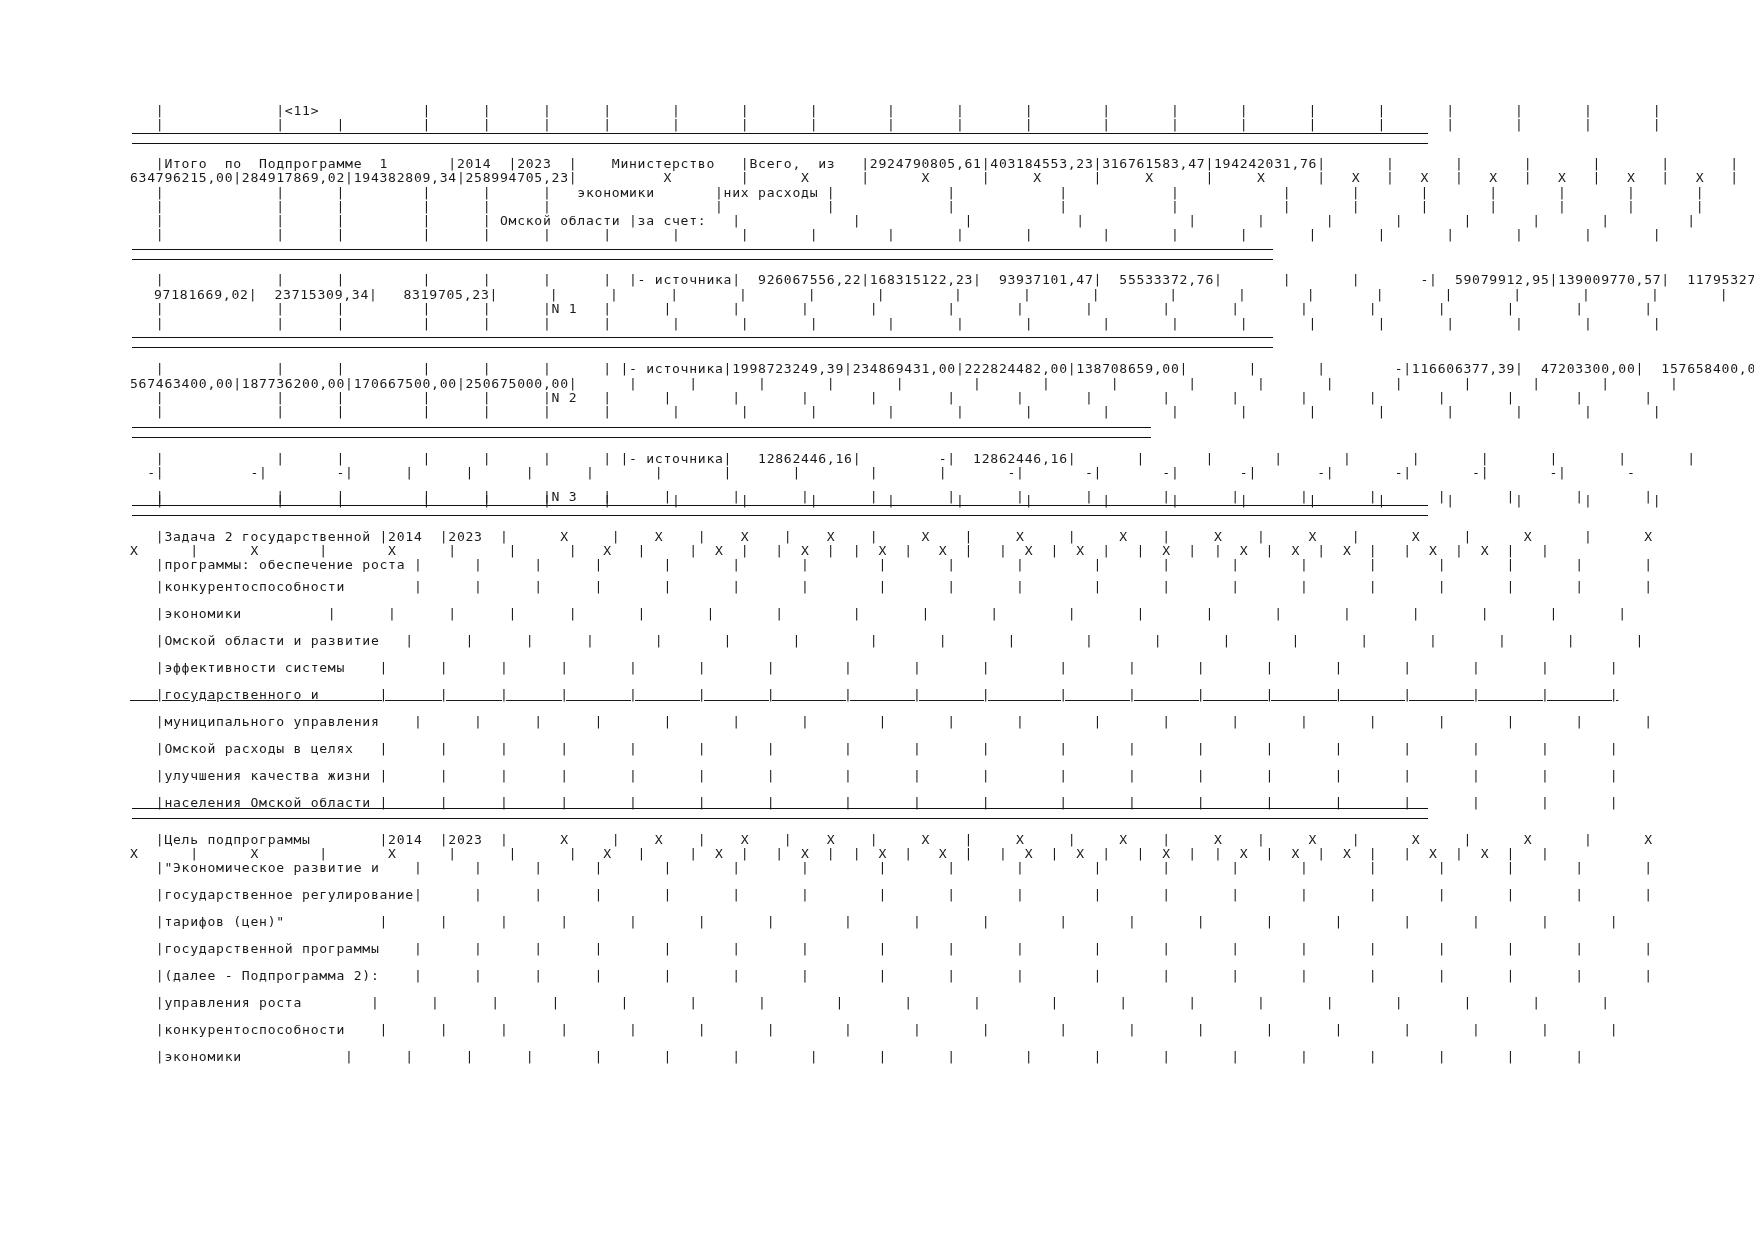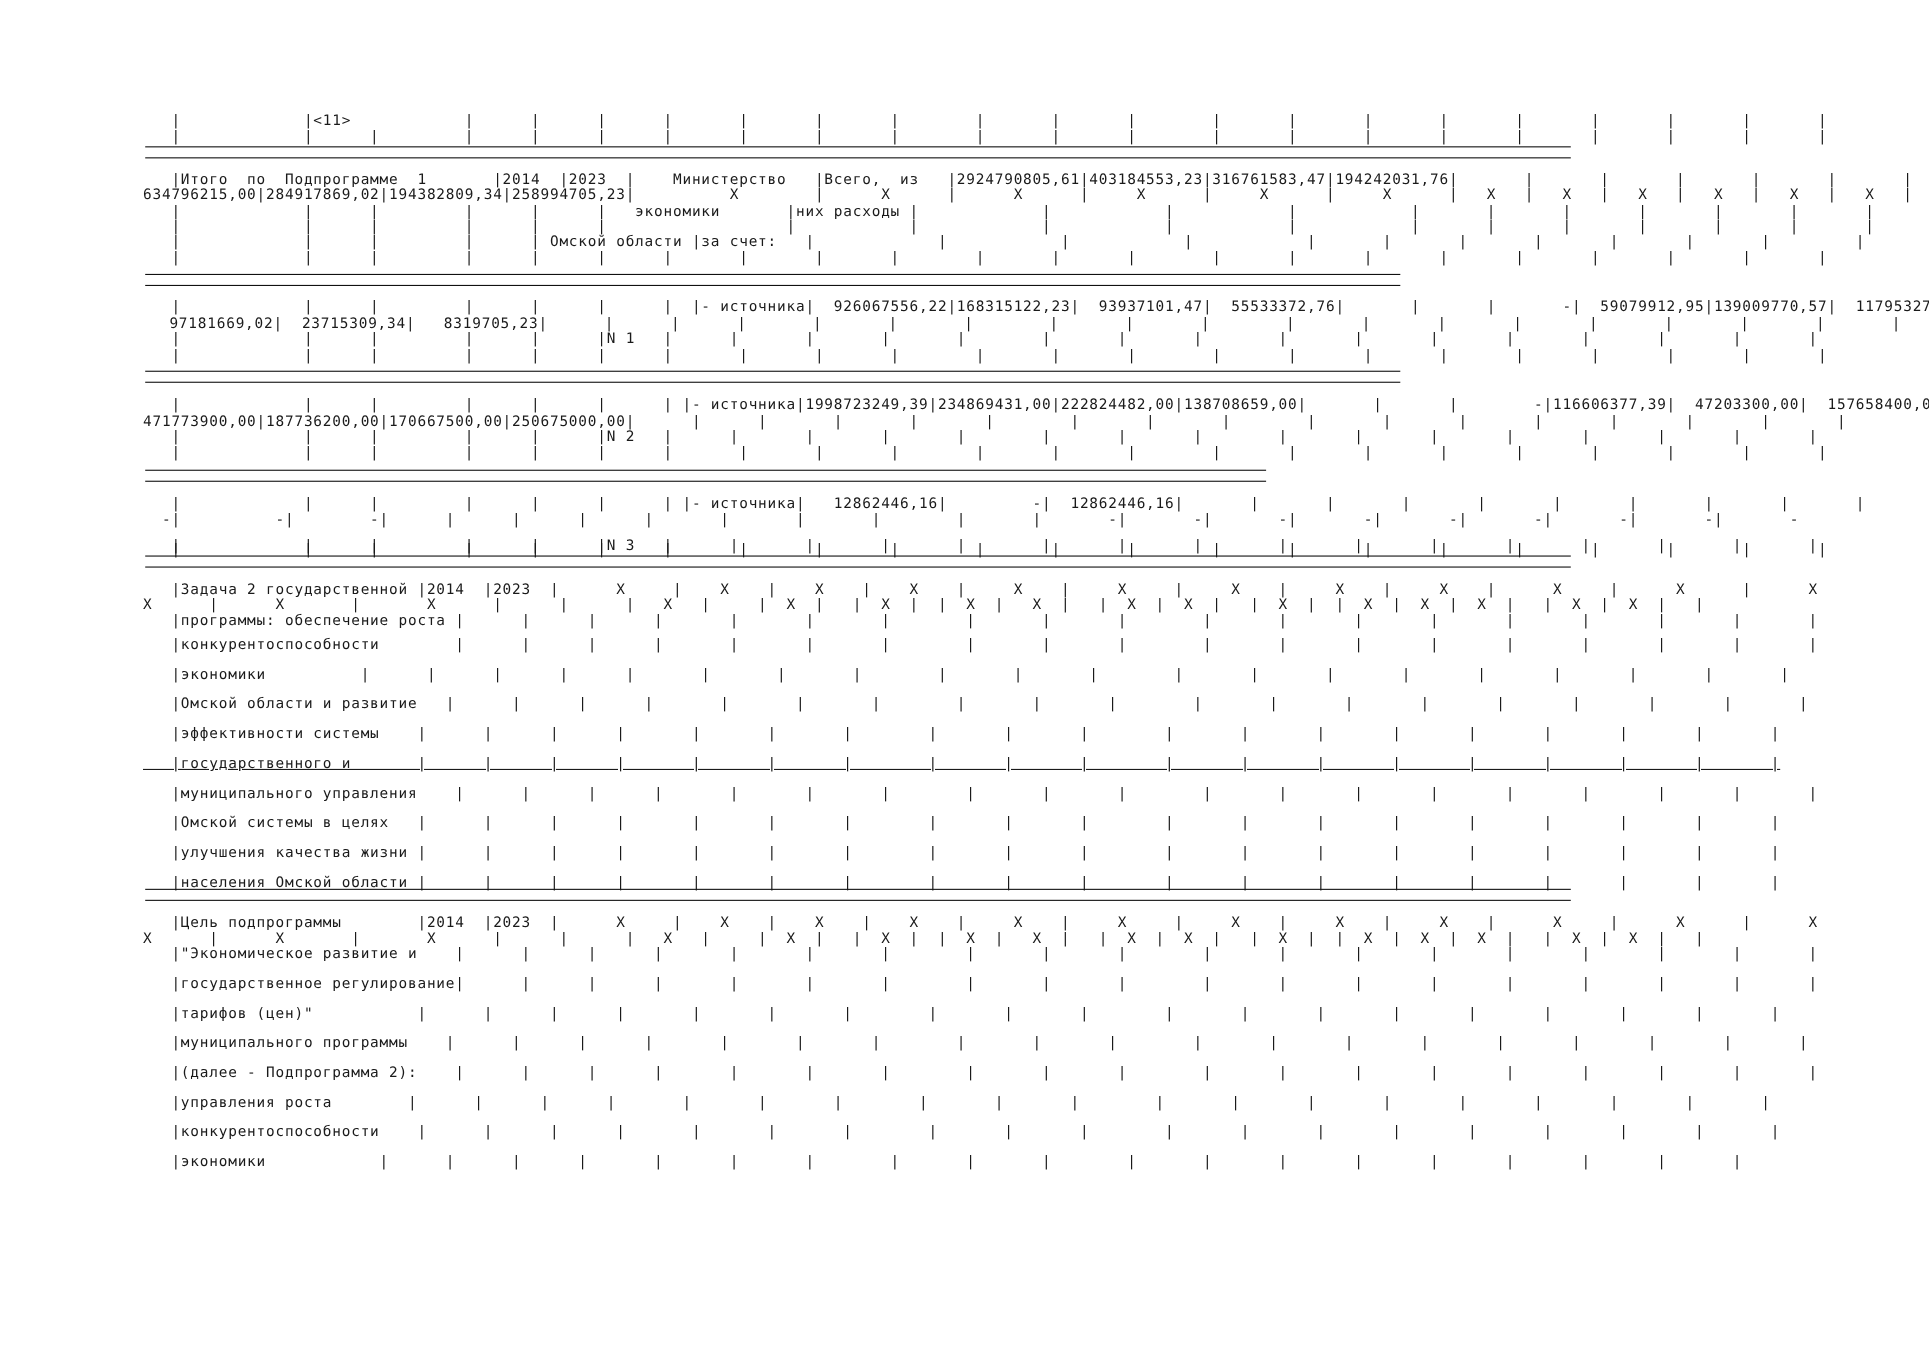--- a/index.html
+++ b/index.html
@@ -64,43 +64,43 @@
       <div class="row" style="top: 171px; left: 130px;">634796215,00|284917869,02|194382809,34|258994705,23|          X        |      X      |      X      |     X      |     X      |     X      |   X   |   X   |   X   |   X   |   X   |   X   |    X    |     X      |     X      |</div>
       <div class="row" style="top: 186px; left: 130px;">   |             |      |         |      |      |   экономики       |них расходы |             |            |            |            |       |       |       |       |       |       |         |            |            |</div>
       <div class="row" style="top: 200px; left: 130px;">   |             |      |         |      |      |                   |            |             |            |            |            |       |       |       |       |       |       |         |            |            |</div>
       <div class="row" style="top: 214px; left: 130px;">   |             |      |         |      | Омской области |за счет:   |             |            |            |            |       |       |       |       |       |       |         |            |            |</div>
       <div class="row" style="top: 228px; left: 130px;">   |             |      |         |      |      |      |       |       |       |        |       |       |        |       |       |       |       |       |       |       |       |</div>
       <div class="row" style="top: 273px; left: 130px;">   |             |      |         |      |      |      |  |- источника|  926067556,22|168315122,23|  93937101,47|  55533372,76|       |       |       -|  59079912,95|139009770,57|  117953277,65|  163022315,00</div>
       <div class="row" style="top: 288px; left: 130px; margin-left: 24px;">97181669,02|  23715309,34|   8319705,23|      |      |      |       |       |       |        |       |       |        |       |       |       |       |       |       |       |       |</div>
       <div class="row" style="top: 302px; left: 130px;">   |             |      |         |      |      |N 1   |      |       |       |       |        |       |       |        |       |       |       |       |       |       |       |</div>
       <div class="row" style="top: 317px; left: 130px;">   |             |      |         |      |      |      |       |       |       |        |       |       |        |       |       |       |       |       |       |       |       |</div>
       <div class="row" style="top: 362px; left: 130px;">   |             |      |         |      |      |      | |- источника|1998723249,39|234869431,00|222824482,00|138708659,00|       |       |        -|116606377,39|  47203300,00|  157658400,00</div>
-      <div class="row" style="top: 377px; left: 130px;">471773900,00|187736200,00|170667500,00|250675000,00|      |      |       |       |       |        |       |       |        |       |       |       |       |       |       |       |</div>
+      <div class="row" style="top: 377px; left: 130px;">567463400,00|187736200,00|170667500,00|250675000,00|      |      |       |       |       |        |       |       |        |       |       |       |       |       |       |       |</div>
       <div class="row" style="top: 391px; left: 130px;">   |             |      |         |      |      |N 2   |      |       |       |       |        |       |       |        |       |       |       |       |       |       |       |</div>
       <div class="row" style="top: 405px; left: 130px;">   |             |      |         |      |      |      |       |       |       |        |       |       |        |       |       |       |       |       |       |       |       |</div>
       <div class="row" style="top: 452px; left: 130px;">   |             |      |         |      |      |      | |- источника|   12862446,16|         -|  12862446,16|       |       |       |       |       |       |       |       |       |</div>
       <div class="row" style="top: 466px; left: 130px;">  -|          -|        -|      |      |      |      |       |       |       |        |       |       -|       -|       -|       -|       -|       -|       -|       -|       -</div>
       <div class="row" style="top: 480px; left: 130px; margin-top: 10px;">   |             |      |         |      |      |N 3   |      |       |       |       |        |       |       |        |       |       |       |       |       |       |       |</div>
       <div class="row" style="top: 494px; left: 130px;">   |             |      |         |      |      |      |       |       |       |        |       |       |        |       |       |       |       |       |       |       |       |</div>
       <div class="row" style="top: 530px; left: 130px;">   |Задача 2 государственной |2014  |2023  |      X     |    X    |    X    |    X    |     X    |     X     |     X    |     X    |     X    |      X     |      X      |      X</div>
       <div class="row" style="top: 544px; left: 130px;">X      |      X       |       X      |      |      |   X   |     |  X  |   |  X  |  |  X  |   X  |   |  X  |  X  |   |  X  |  |  X  |  X  |  X  |   |  X  |  X  |   |</div>
       <div class="row" style="top: 558px; left: 130px;">   |программы: обеспечение роста |      |      |      |       |       |       |        |       |       |        |       |       |       |       |       |       |       |       |</div>
       <div class="row" style="top: 580px; left: 130px;">   |конкурентоспособности        |      |      |      |       |       |       |        |       |       |        |       |       |       |       |       |       |       |       |</div>
       <div class="row" style="top: 607px; left: 130px;">   |экономики          |      |      |      |      |       |       |       |        |       |       |        |       |       |       |       |       |       |       |       |</div>
       <div class="row" style="top: 634px; left: 130px;">   |Омской области и развитие   |      |      |      |       |       |       |        |       |       |        |       |       |       |       |       |       |       |       |</div>
       <div class="row" style="top: 661px; left: 130px;">   |эффективности системы    |      |      |      |       |       |       |        |       |       |        |       |       |       |       |       |       |       |       |</div>
       <div class="row" style="top: 688px; left: 130px; text-decoration: underline;">   |государственного и       |      |      |      |       |       |       |        |       |       |        |       |       |       |       |       |       |       |       |</div>
       <div class="row" style="top: 715px; left: 130px;">   |муниципального управления    |      |      |      |       |       |       |        |       |       |        |       |       |       |       |       |       |       |       |</div>
-      <div class="row" style="top: 742px; left: 130px;">   |Омской системы в целях   |      |      |      |       |       |       |        |       |       |        |       |       |       |       |       |       |       |       |</div>
+      <div class="row" style="top: 742px; left: 130px;">   |Омской расходы в целях   |      |      |      |       |       |       |        |       |       |        |       |       |       |       |       |       |       |       |</div>
       <div class="row" style="top: 769px; left: 130px;">   |улучшения качества жизни |      |      |      |       |       |       |        |       |       |        |       |       |       |       |       |       |       |       |</div>
       <div class="row" style="top: 796px; left: 130px;">   |населения Омской области |      |      |      |       |       |       |        |       |       |        |       |       |       |       |       |       |       |       |</div>
       <div class="row" style="top: 833px; left: 130px;">   |Цель подпрограммы        |2014  |2023  |      X     |    X    |    X    |    X    |     X    |     X     |     X    |     X    |     X    |      X     |      X      |      X</div>
       <div class="row" style="top: 847px; left: 130px;">X      |      X       |       X      |      |      |   X   |     |  X  |   |  X  |  |  X  |   X  |   |  X  |  X  |   |  X  |  |  X  |  X  |  X  |   |  X  |  X  |   |</div>
       <div class="row" style="top: 861px; left: 130px;">   |"Экономическое развитие и    |      |      |      |       |       |       |        |       |       |        |       |       |       |       |       |       |       |       |</div>
       <div class="row" style="top: 888px; left: 130px;">   |государственное регулирование|      |      |      |       |       |       |        |       |       |        |       |       |       |       |       |       |       |       |</div>
       <div class="row" style="top: 915px; left: 130px;">   |тарифов (цен)"           |      |      |      |       |       |       |        |       |       |        |       |       |       |       |       |       |       |       |</div>
-      <div class="row" style="top: 942px; left: 130px;">   |муниципального программы    |      |      |      |       |       |       |        |       |       |        |       |       |       |       |       |       |       |       |</div>
+      <div class="row" style="top: 942px; left: 130px;">   |государственной программы    |      |      |      |       |       |       |        |       |       |        |       |       |       |       |       |       |       |       |</div>
       <div class="row" style="top: 969px; left: 130px; text-align: center;">   |(далее - Подпрограмма 2):    |      |      |      |       |       |       |        |       |       |        |       |       |       |       |       |       |       |       |</div>
       <div class="row" style="top: 996px; left: 130px;">   |управления роста        |      |      |      |       |       |       |        |       |       |        |       |       |       |       |       |       |       |       |</div>
       <div class="row" style="top: 1023px; left: 130px;">   |конкурентоспособности    |      |      |      |       |       |       |        |       |       |        |       |       |       |       |       |       |       |       |</div>
       <div class="row" style="top: 1050px; left: 130px;">   |экономики            |      |      |      |       |       |       |        |       |       |        |       |       |       |       |       |       |       |       |</div>
     </div>
 </div>
 
 </body></html>

